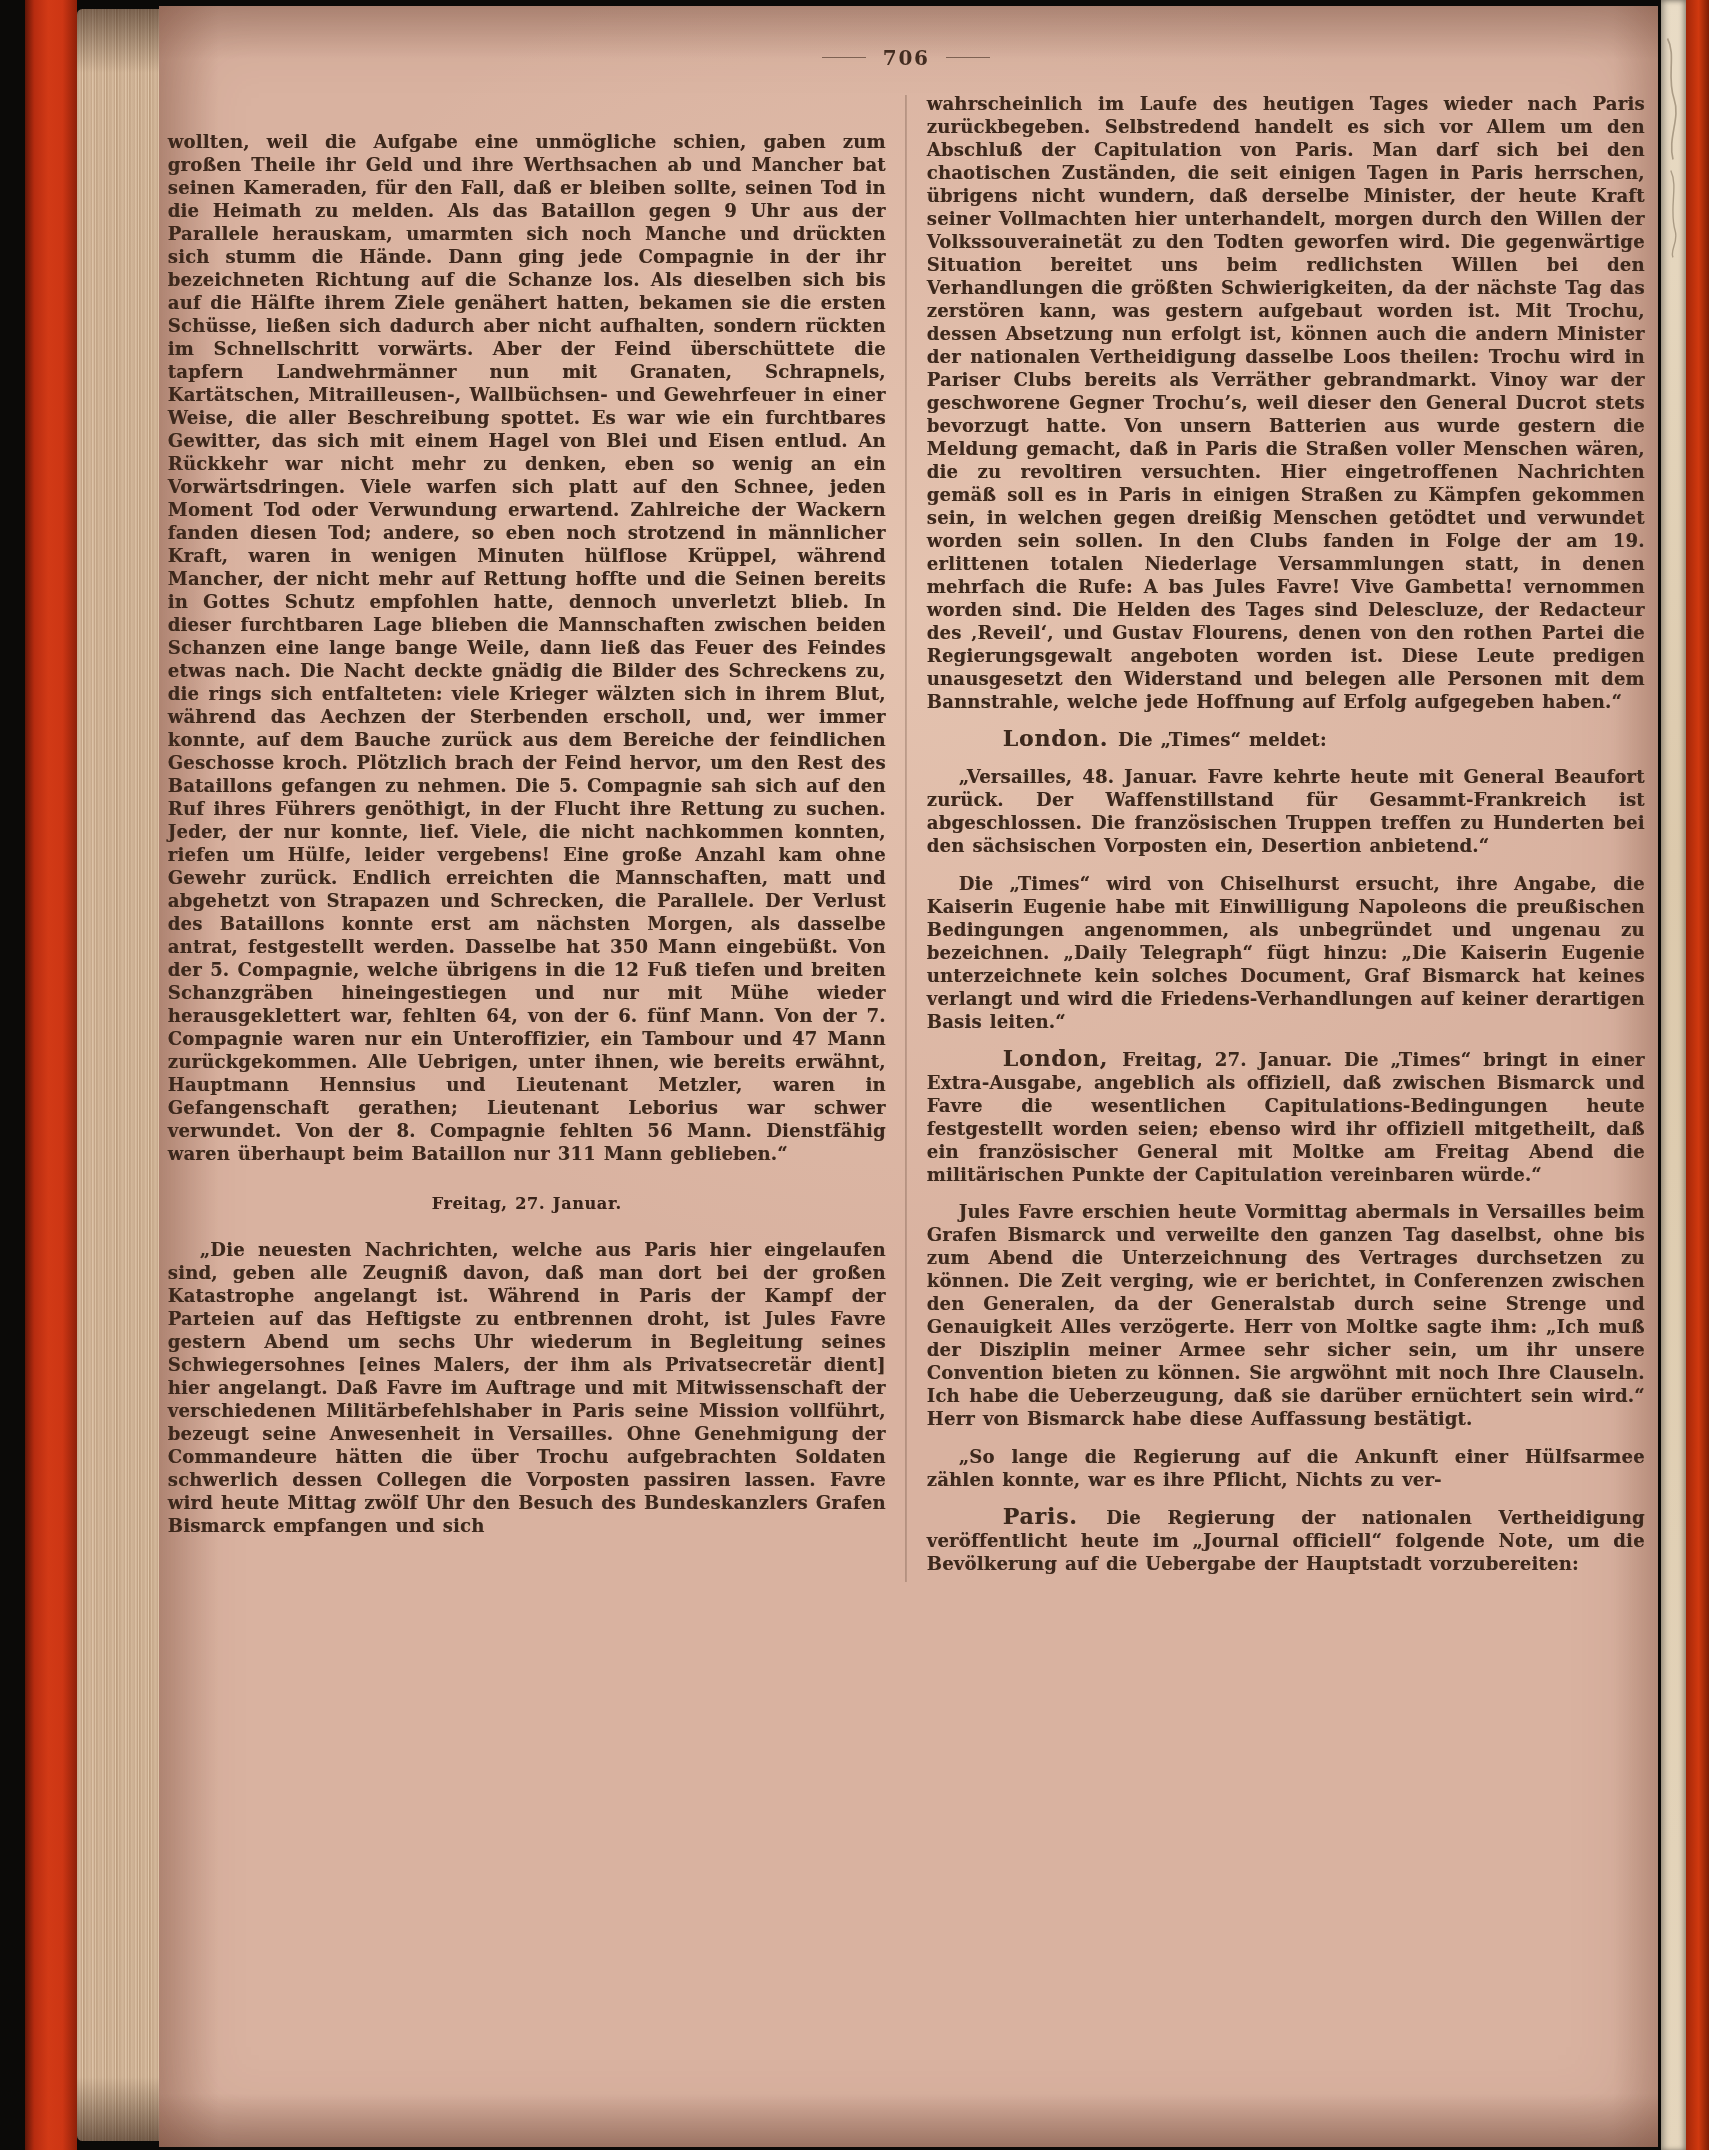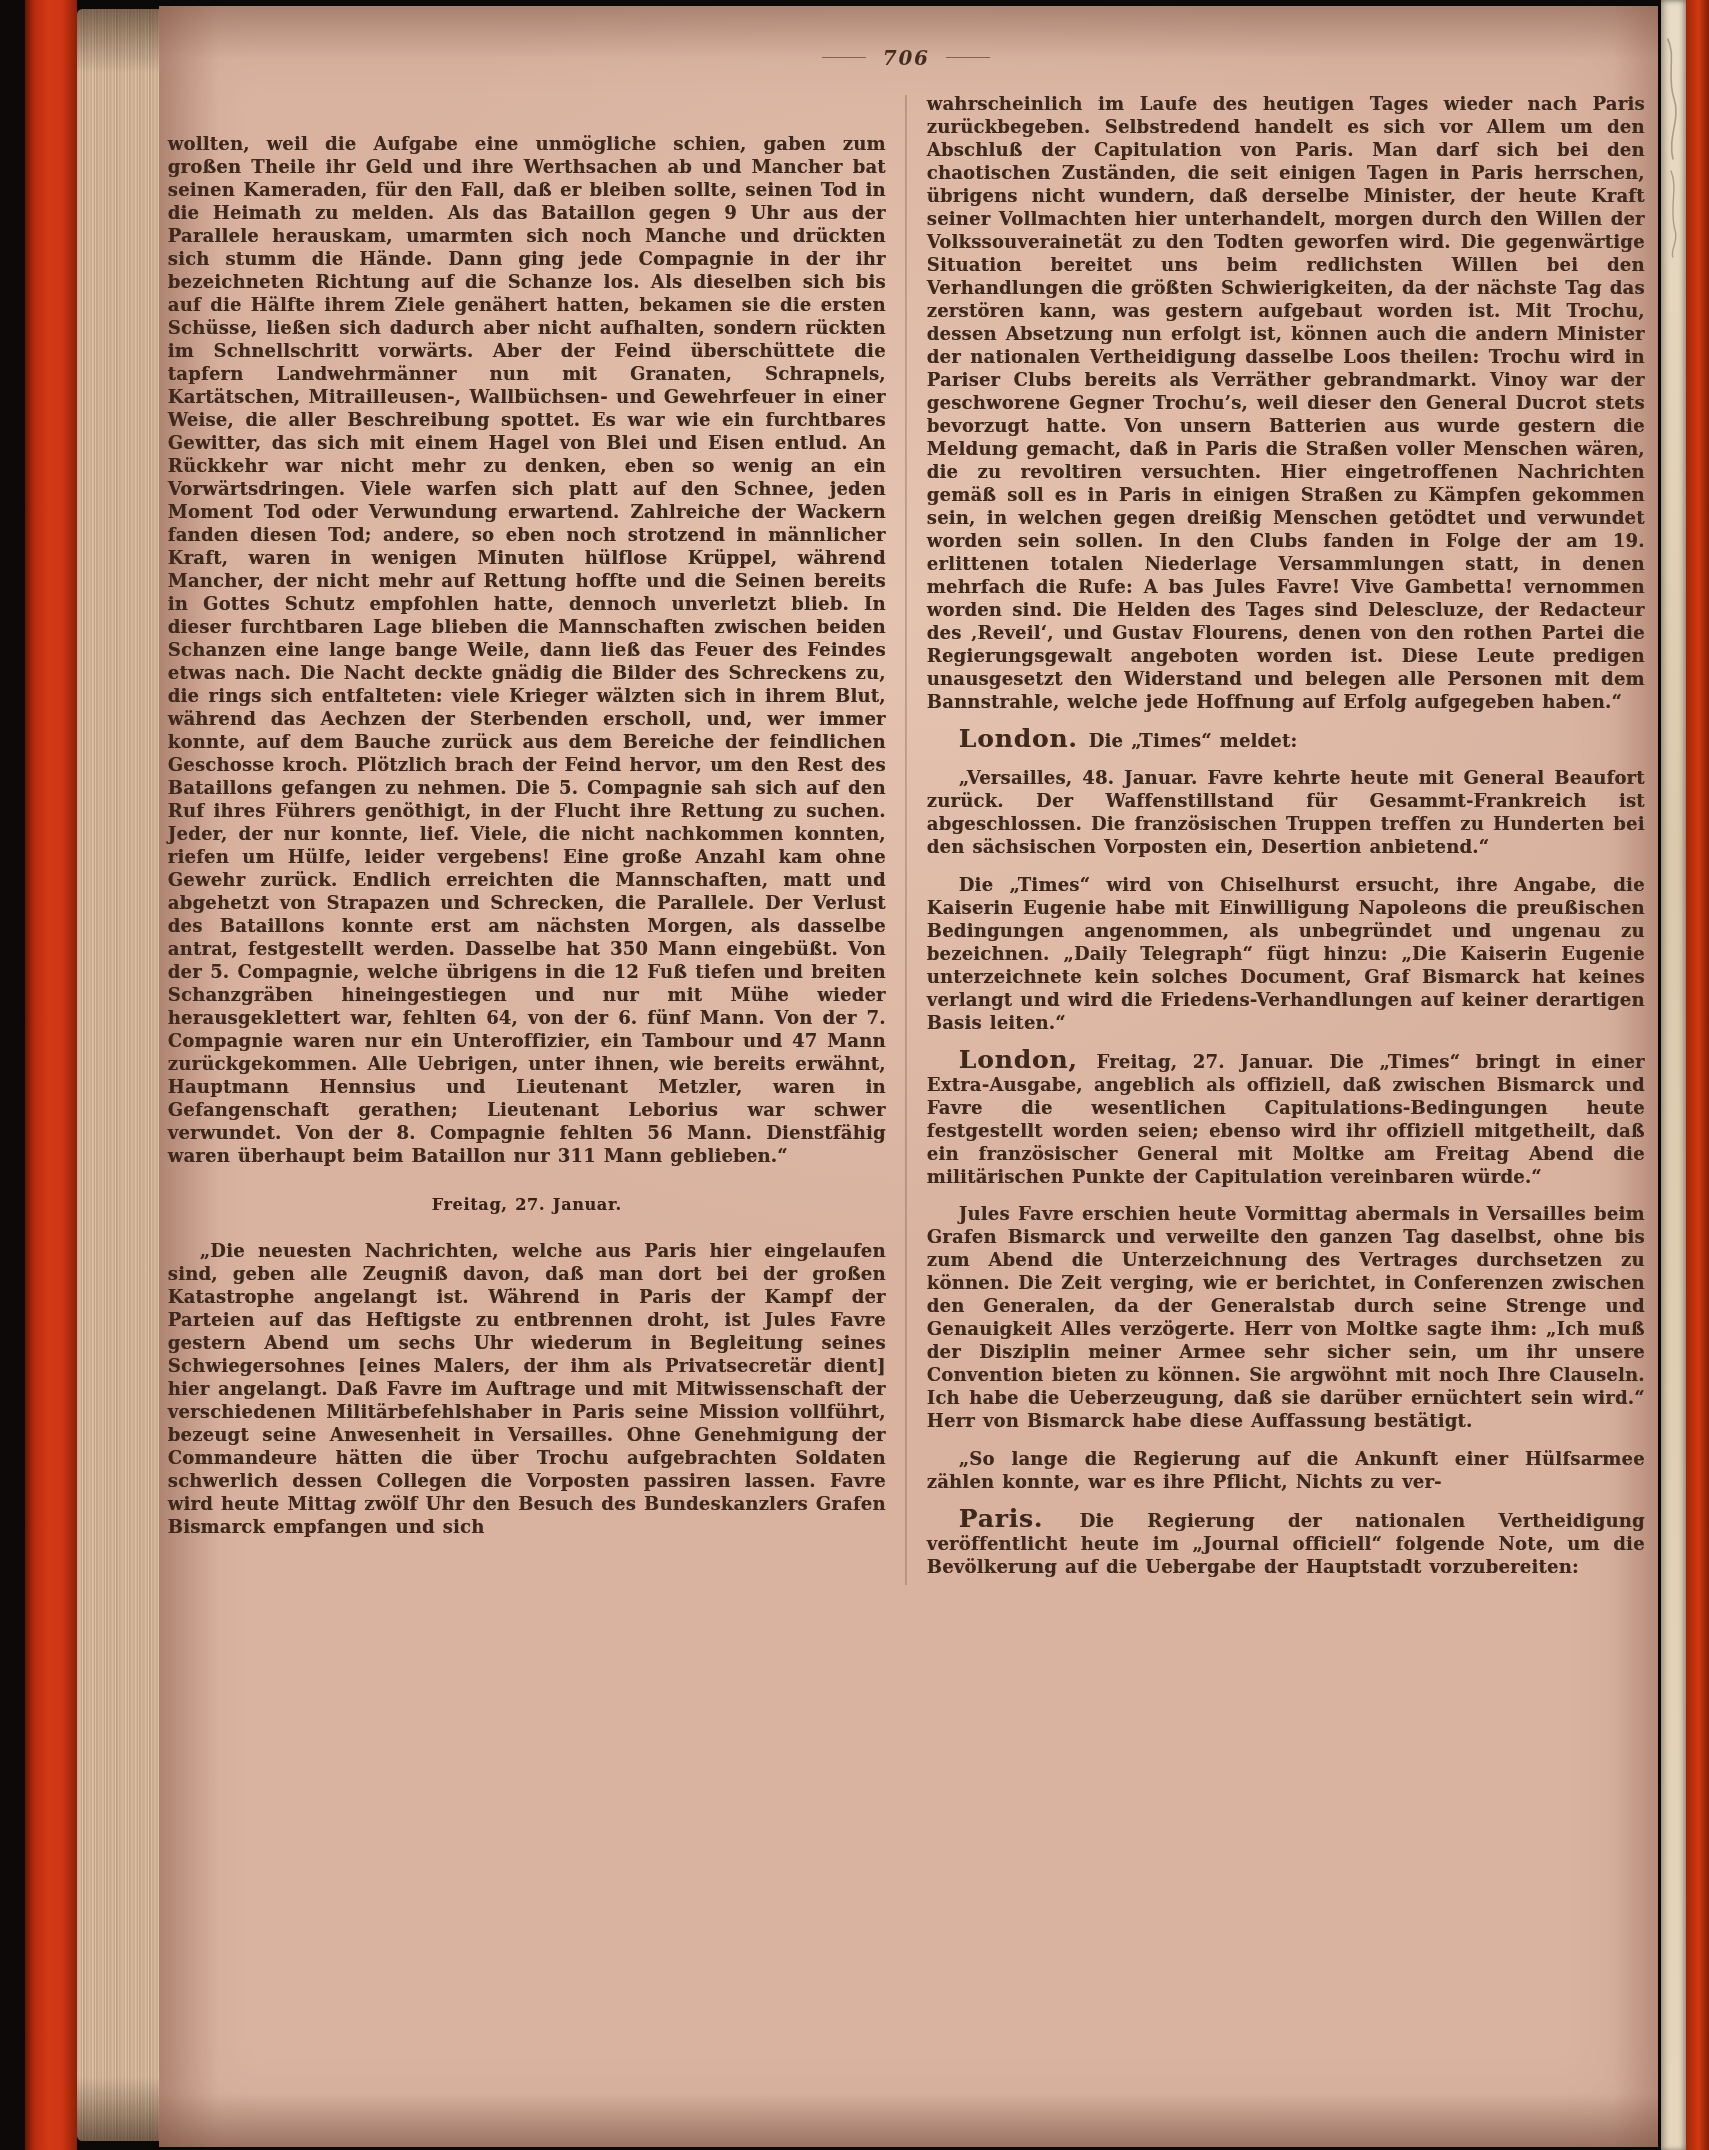--- a/index.html
+++ b/index.html
@@ -34,37 +34,37 @@
       linear-gradient(180deg, rgba(90,50,35,.28) 0%, rgba(0,0,0,0) 2.5%, rgba(0,0,0,0) 97.5%, rgba(90,50,35,.4) 100%),
       #d9b2a0;
     box-shadow: inset 0 0 83px rgba(96,52,36,.28);
   }
   .content { position: absolute; left: 8.8px; top: 40px; width: 1477px; }
   .page-header {
     display: flex; align-items: center; justify-content: center; gap: 16.6px;
     margin-bottom: 22px; color: #432d21;
   }
   .header-rule { width: 44px; height: 1.7px; background: rgba(67,45,33,.6); }
-  .page-number { font-size: 20px; font-weight: bold; letter-spacing: 1.7px; font-style: italic; }
+  .page-number { font-size: 20px; font-weight: bold; letter-spacing: 1.7px; }
 
   .columns { position: relative; display: flex; gap: 41px; align-items: center; }
   .col {
     flex: 1; text-align: justify;
     font-size: 18px; line-height: 23px;
     color: #3c281c; font-weight: bold;
     letter-spacing: 0.2px; word-spacing: 1.4px;
     text-shadow: 0.2px 0.3px 0.4px rgba(60,35,20,.45);
   }
   .col p { margin: 0 0 14.4px 0; }
   .para.indent { text-indent: 32px; }
   .heading {
     text-align: center; font-size: 16px; font-weight: bold;
     margin: 26.5px 0 23px 0; letter-spacing: 0.7px; color: #382319;
   }
-  .lead { font-size: 25px; letter-spacing: 0.8px; font-weight: bold; }
+  .lead { font-size: 22px; letter-spacing: 0.8px; font-weight: bold; margin-left: 44px; }
   .col-rule {
     position: absolute; left: 50%; top: 3.3px; bottom: 7.7px; width: 1.1px;
     transform: translateX(-50%); background: rgba(72,46,34,.45);
   }
 
   
   .edge-right {
     position: absolute; right: 23px; top: 0; width: 25.4px; height: 2151px;
     background: linear-gradient(180deg, #e9dcc6, #dcc9ac 40%, #e5d6bd);
     box-shadow: inset -2.8px 0 5px rgba(0,0,0,.3), inset 2.8px 0 6px rgba(0,0,0,.35);

